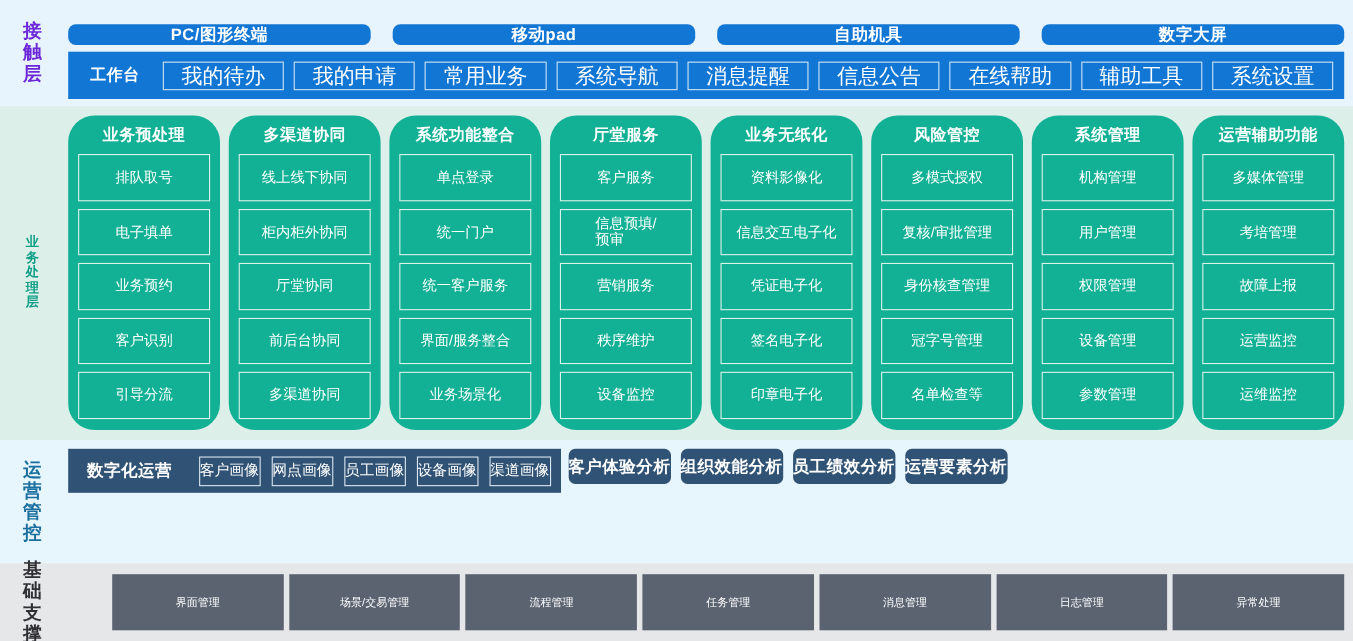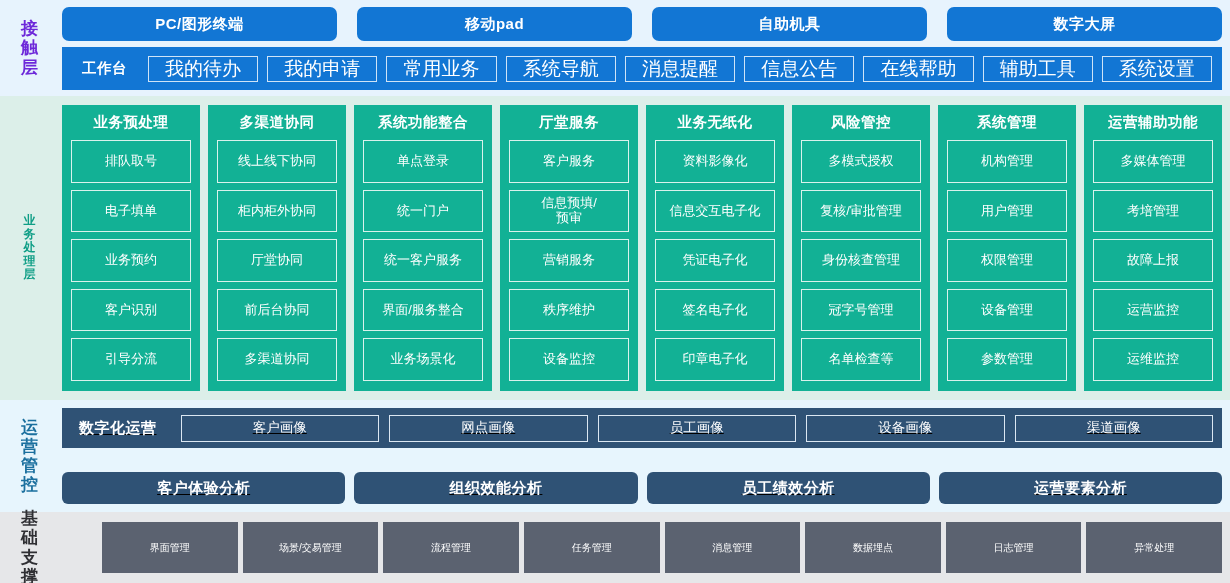--- a/index.html
+++ b/index.html
@@ -26,21 +26,21 @@
   }
   .layer-label .lbl-inner { display: block; width: 1.2em; word-break: break-all; }
 
   .layer-body { flex: 1 1 auto; min-width: 0; padding: 7px 8px 7px 2px; }
 
   
   .L1 { background: #e7f3fd; height: 96px; }
   .L1 .layer-label { color: #6d28d9; }
   .L1 .layer-body { display: flex; flex-direction: column; gap: 6px; padding-top: 7px; padding-bottom: 6px; }
 
-  .chan-row { display: flex; gap: 20px; height: 38px; }
+  .chan-row { display: flex; gap: 20px; height: 38px; align-items: flex-end; }
   .chan-card {
     flex: 1 1 0; min-width: 0;
     background: #1276d4;
     border-radius: 7px;
     display: flex; align-items: center; justify-content: center;
     color: #ffffff; font-weight: bold; font-size: 15px;
     letter-spacing: .5px;
   }
 
   .wb-row {
@@ -66,41 +66,42 @@
   .L2 .layer-label { color: #0f9e86; font-size: 12px; }
   .L2 .layer-body { display: flex; gap: 8px; padding: 9px 8px 9px 2px; }
 
   .biz-col {
     flex: 1 1 0; min-width: 0;
     background: #12b195;
     display: flex; flex-direction: column;
     align-items: center;
     padding: 8px 9px 10px 9px;
     gap: 7px;
+    border-radius: 24px;
   }
   .biz-col-title {
     color: #ffffff; font-weight: bold; font-size: 14.5px;
     letter-spacing: .5px; white-space: nowrap;
     margin-bottom: 1px;
   }
   .biz-item {
     width: 100%;
     flex: 1 1 0;
     min-height: 0;
     border: 1px solid #d9f2ec;
     color: #ffffff; font-size: 13px;
     display: flex; align-items: center; justify-content: center;
-    text-align: center; line-height: 1.12;
+    line-height: 1.12;
     white-space: pre-line;
   }
 
   
   .L3 { background: #e7f5fd; height: 112px; }
   .L3 .layer-label { color: #1b6f9e; }
-  .L3 .layer-body { display: flex; flex-direction: column; gap: 24px; padding: 8px 8px 8px 2px; text-decoration: underline; }
+  .L3 .layer-body { display: flex; flex-direction: row; gap: 7px; padding: 8px 8px 8px 2px; }
 
   .ops-row1 {
     height: 40px; background: #2f5275;
     display: flex; align-items: center; gap: 10px; padding: 0 9px;
   }
   .ops-title {
     color: #ffffff; font-weight: bold; font-size: 15px;
     flex: 0 0 auto; padding: 0 14px 0 8px; letter-spacing: .5px;
   }
   .ops-chip {
@@ -267,19 +268,18 @@
   <section class="layer L4">
     <div class="layer-label">
       <span class="lbl-inner">基础支撑</span>
     </div>
     <div class="layer-body">
       <div class="base-card">界面管理</div>
       <div class="base-card">场景/交易管理</div>
       <div class="base-card">流程管理</div>
       <div class="base-card">任务管理</div>
       <div class="base-card">消息管理</div>
-      <div class="base-card">数据埋点</div>
       <div class="base-card">日志管理</div>
       <div class="base-card">异常处理</div>
     </div>
   </section>
 
 </div>
 
 </body></html>

